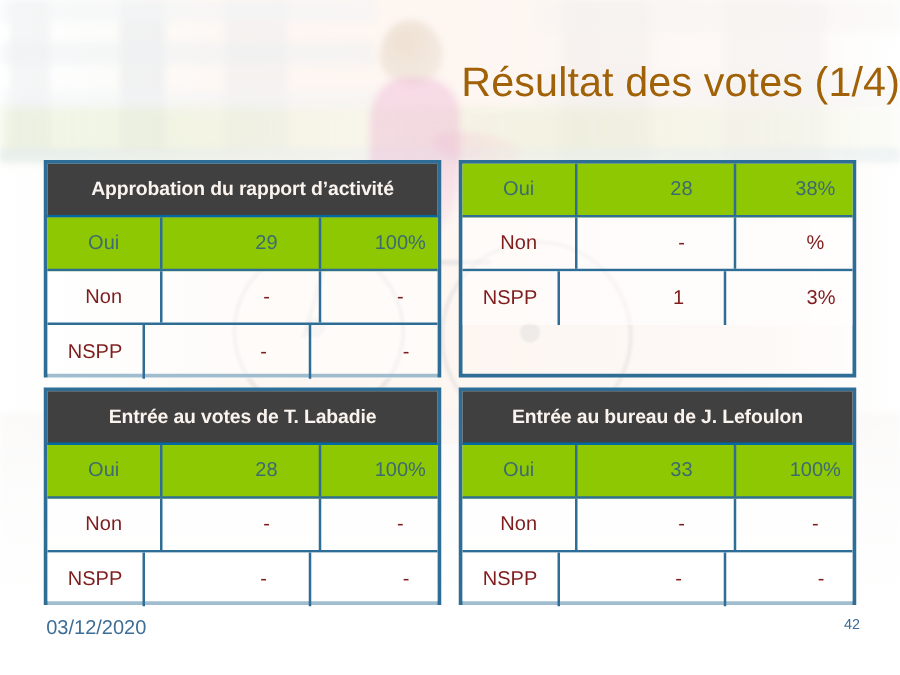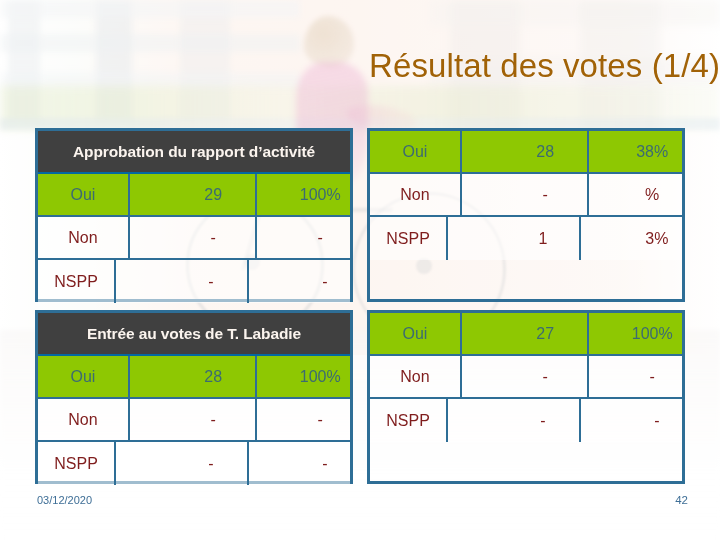--- a/index.html
+++ b/index.html
@@ -245,21 +245,21 @@
   .footer {
     position: absolute;
     left: 0;
     top: 494px;
     width: 720px;
     height: 24px;
   }
   .footer-date {
     position: absolute;
     left: 37px; top: 0;
-    font-size: 11px;
+    font-size: 16px;
     color: #3E6E96;
   }
   .footer-center {
     position: absolute;
     left: 0; top: 0; width: 720px;
     text-align: center;
     font-size: 11.5px;
     color: #3E6E96;
   }
   .footer-page {
@@ -356,23 +356,26 @@
           <div class="vt-cell c-pct">-</div>
         </div>
         <div class="vt-row r-plain r-last">
           <div class="vt-cell c-label">NSPP</div>
           <div class="vt-cell c-count">-</div>
           <div class="vt-cell c-pct">-</div>
         </div>
       </div>
 
       <div class="vote-table">
+        <div class="vt-head">
+          <span class="vt-head-text">Entrée au bureau de J. Lefoulon</span>
+        </div>
         <div class="vt-row r-yes">
           <div class="vt-cell c-label">Oui</div>
-          <div class="vt-cell c-count">27</div>
+          <div class="vt-cell c-count">33</div>
           <div class="vt-cell c-pct">100%</div>
         </div>
         <div class="vt-row r-plain">
           <div class="vt-cell c-label">Non</div>
           <div class="vt-cell c-count">-</div>
           <div class="vt-cell c-pct">-</div>
         </div>
         <div class="vt-row r-plain r-last">
           <div class="vt-cell c-label">NSPP</div>
           <div class="vt-cell c-count">-</div>

